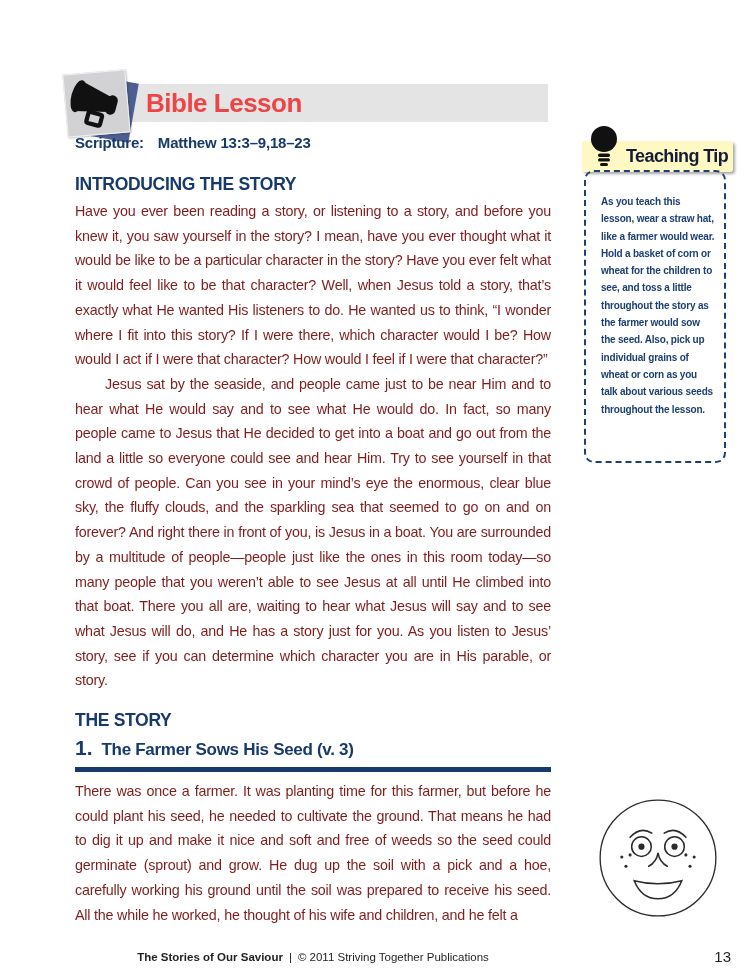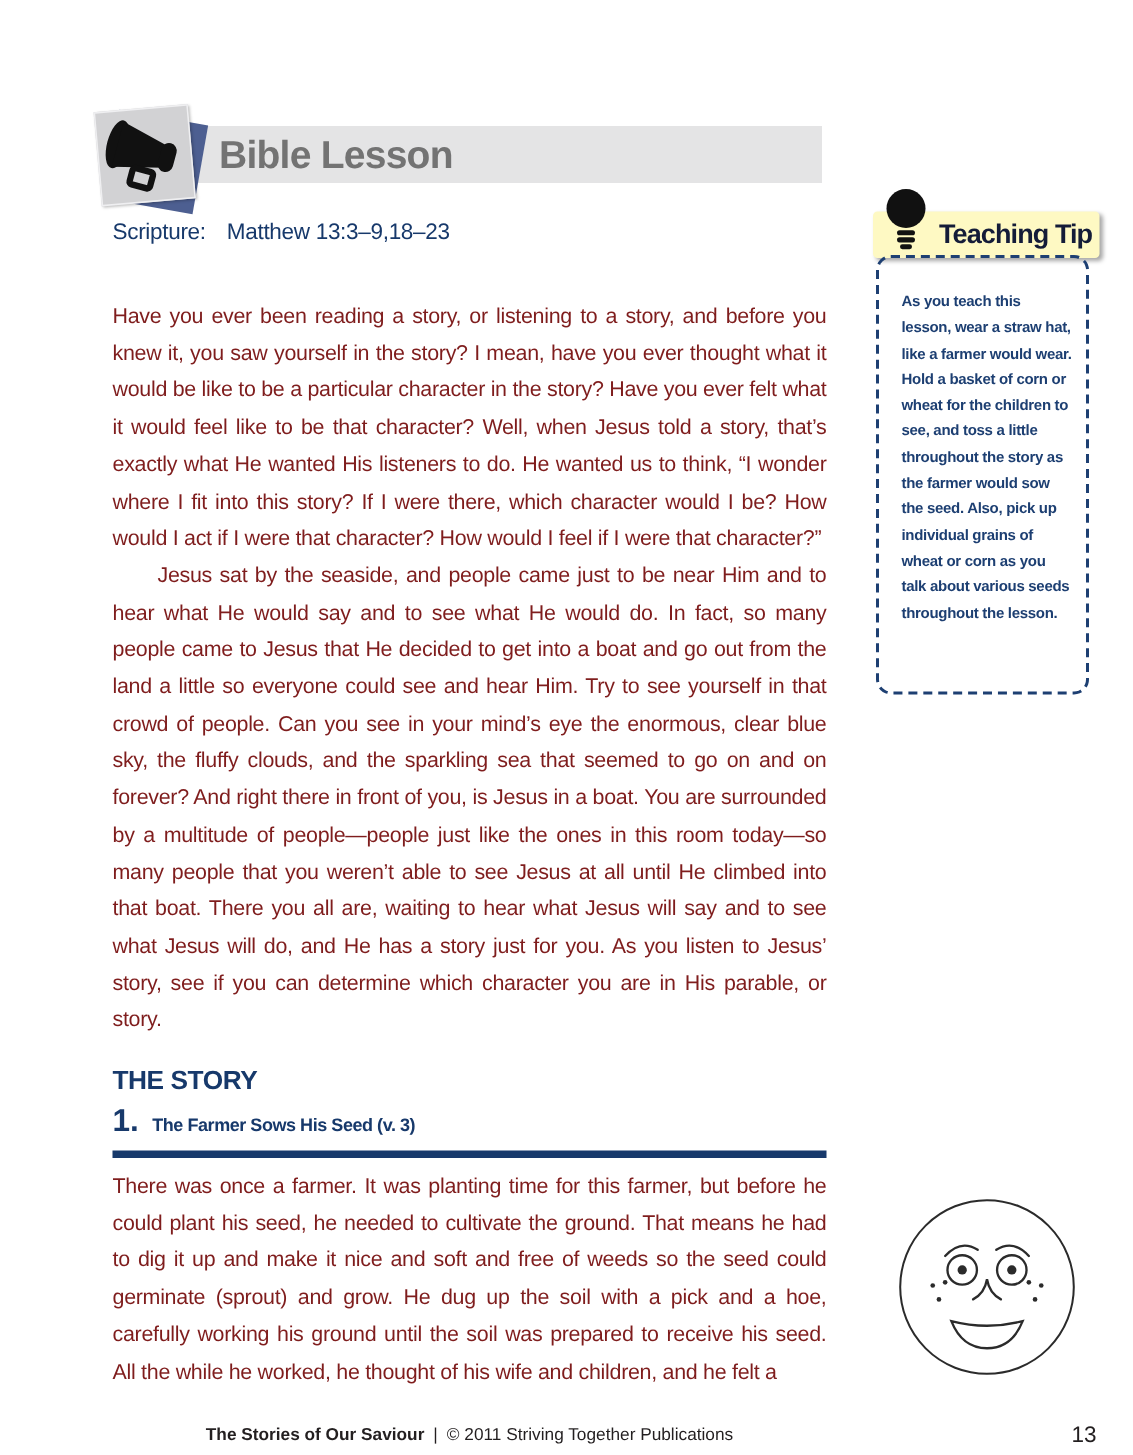--- a/index.html
+++ b/index.html
@@ -19,21 +19,21 @@
     left: 100px; top: 84px;
     width: 448px; height: 38px;
     background: #e4e4e5;
   }
   .header-title {
     position: absolute;
     left: 146px; top: 88px;
     font-size: 26px;
     font-weight: bold;
     letter-spacing: -0.5px;
-    color: #737373;
+    color: #ef4444;
   }
   .icon-stack { position: absolute; left: 62px; top: 68px; width: 78px; height: 78px; }
   .icon-blue {
     position: absolute; left: 12px; top: 10px;
     width: 60px; height: 60px;
     background: #4d5f91;
     transform: rotate(10deg);
   }
   .icon-gray {
     position: absolute; left: 3px; top: 4px;
@@ -41,23 +41,23 @@
     background: #d2d2d4;
     border: 1px solid #efeff1;
     transform: rotate(-5deg);
     box-shadow: 1px 1px 2px rgba(0,0,0,0.25);
   }
   .icon-gray svg { position: absolute; left: 1px; top: 3px; }
 
   
   .scripture {
     position: absolute;
-    left: 75px; top: 146px;
+    left: 75px; top: 134px;
     font-size: 15px;
-    font-weight: normal;
+    font-weight: bold;
     color: #17396b;
     letter-spacing: -0.2px;
   }
   .scripture .ref { margin-left: 14px; }
   .section-heading {
     font-size: 17.5px;
     font-weight: bold;
     color: #17396b;
     letter-spacing: -0.3px;
   }
@@ -82,21 +82,21 @@
     padding-bottom: 7px;
     white-space: nowrap;
   }
   .story-item .num {
     font-size: 21px;
     font-weight: bold;
     color: #17396b;
     vertical-align: baseline;
   }
   .story-item .title {
-    font-size: 12px;
+    font-size: 17px;
     font-weight: bold;
     color: #17396b;
     letter-spacing: -0.3px;
     margin-left: 9px;
   }
   #story-text { position: absolute; left: 75px; top: 779px; width: 476px; }
 
   
   .tip-banner {
     position: absolute;
@@ -188,20 +188,21 @@
           <rect x="26" y="37" width="15" height="12" rx="2" fill="none" stroke="#111111" stroke-width="4.5"></rect>
         </g>
       </svg>
     </div>
   </div>
 
   <div class="scripture">
     <span class="label">Scripture:</span><span class="ref">Matthew 13:3–9,18–23</span>
   </div>
 
+  <div id="intro-heading" class="section-heading">INTRODUCING THE STORY</div>
   <div id="intro-text">
     <p class="bodytext">Have you ever been reading a story, or listening to a story, and before you knew it, you saw yourself in the story? I mean, have you ever thought what it would be like to be a particular character in the story? Have you ever felt what it would feel like to be that character? Well, when Jesus told a story, that’s exactly what He wanted His listeners to do. He wanted us to think, “I wonder where I fit into this story? If I were there, which character would I be? How would I act if I were that character? How would I feel if I were that character?”</p>
     <p class="bodytext indent">Jesus sat by the seaside, and people came just to be near Him and to hear what He would say and to see what He would do. In fact, so many people came to Jesus that He decided to get into a boat and go out from the land a little so everyone could see and hear Him. Try to see yourself in that crowd of people. Can you see in your mind’s eye the enormous, clear blue sky, the fluffy clouds, and the sparkling sea that seemed to go on and on forever? And right there in front of you, is Jesus in a boat. You are surrounded by a multitude of people—people just like the ones in this room today—so many people that you weren’t able to see Jesus at all until He climbed into that boat. There you all are, waiting to hear what Jesus will say and to see what Jesus will do, and He has a story just for you. As you listen to Jesus’ story, see if you can determine which character you are in His parable, or story.</p>
   </div>
 
   <div class="tip-banner">
     <div class="tip-banner-label">Teaching Tip</div>
   </div>
   <div class="bulb-icon">
     <svg width="34" height="52" viewBox="0 0 34 52">

